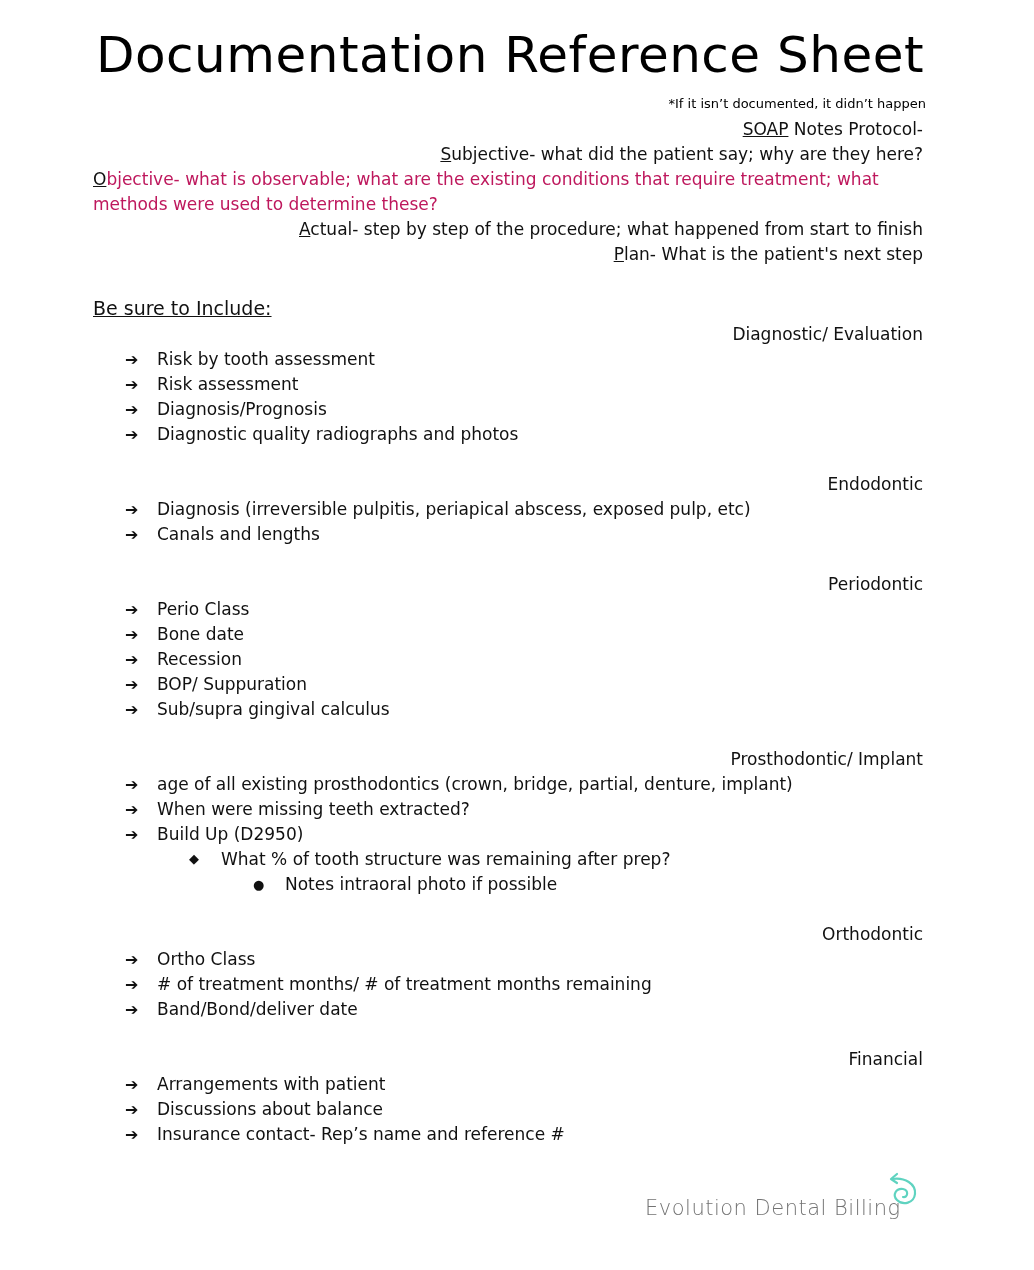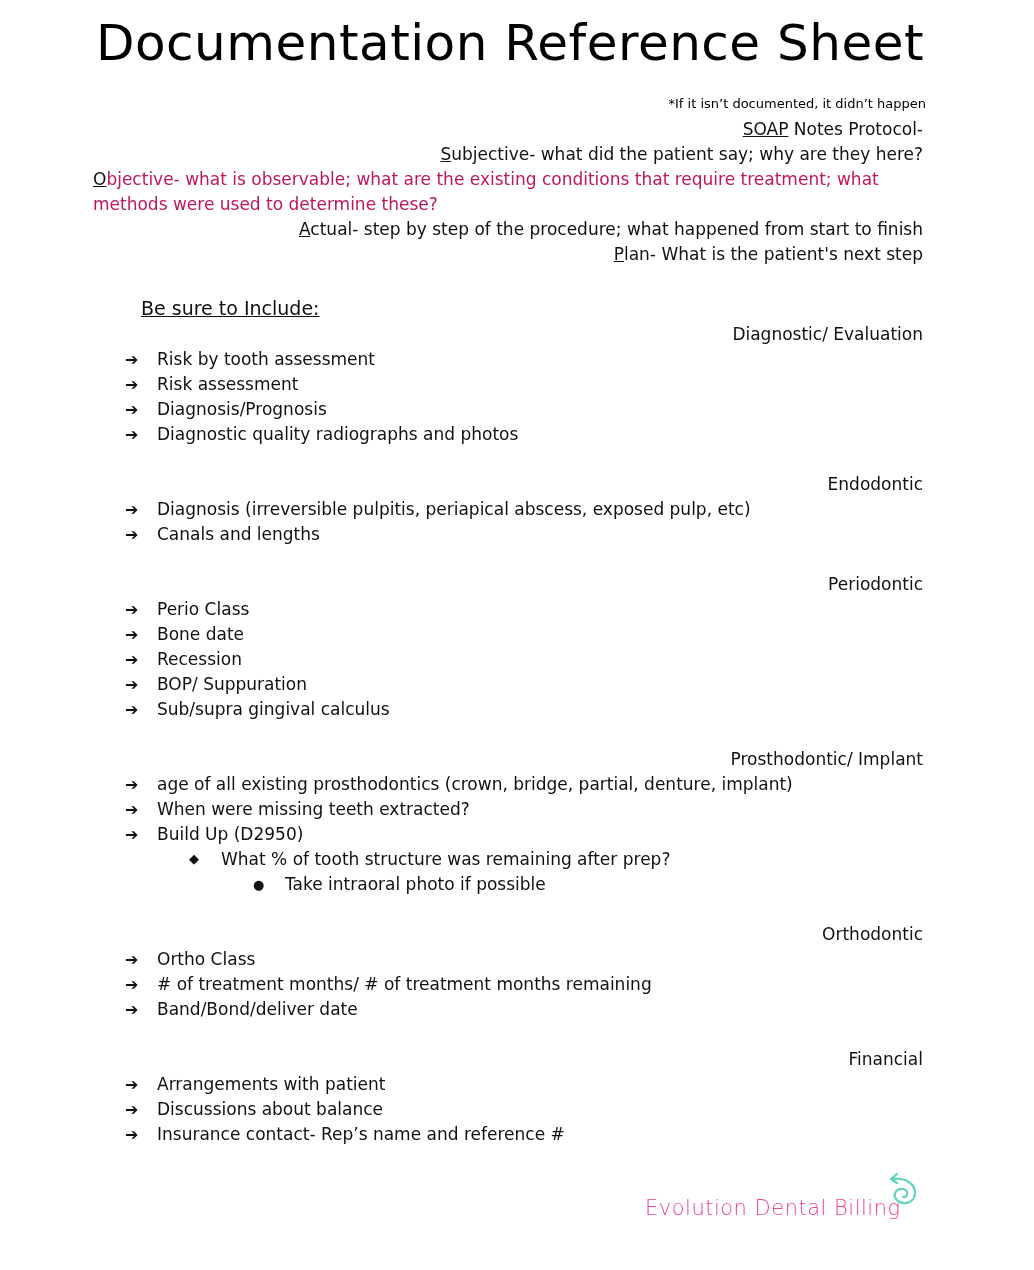--- a/index.html
+++ b/index.html
@@ -1,35 +1,35 @@
 <!DOCTYPE html>
 <html><head>
 <meta charset="utf-8">
 <style>
   html, body { margin: 0; padding: 0; background: #ffffff; }
   body { width: 1034px; height: 1270px; position: relative; overflow: hidden;
          font-family: "DejaVu Sans", "Liberation Sans", sans-serif; color: #111; }
-  .title { position: absolute; top: 12px; left: 0; width: 1020px; text-align: center;
+  .title { position: absolute; top: 24px; left: 0; width: 1020px; text-align: center;
            font-size: 50px; font-weight: 400; letter-spacing: 0.5px; line-height: 62px; color: #000; }
   .tagline { position: absolute; top: 96px; right: 108px; font-size: 13px; color: #000; }
   .content { position: absolute; top: 117px; left: 93px; width: 830px; font-size: 17px; line-height: 25px; }
   .line { white-space: nowrap; text-align: right; }
   .wrap { white-space: normal; }
   .u { text-decoration: underline; }
   .gray { color: #be185d; }
   .section-gap { height: 25px; }
-  .heading-underline { font-size: 19px; text-decoration: underline; line-height: 28px; margin-left: 48px; }
+  .heading-underline { font-size: 19px; text-decoration: underline; line-height: 28px; }
   .item { position: relative; padding-left: 64px; white-space: nowrap; }
   .item .bullet { position: absolute; left: 32px; top: 0; font-size: 16px; font-weight: bold; }
   .item2 { position: relative; padding-left: 128px; white-space: nowrap; }
   .item2 .bullet { position: absolute; left: 96px; top: -1px; font-size: 13px; }
   .item3 { position: relative; padding-left: 192px; white-space: nowrap; }
   .item3 .bullet { position: absolute; left: 160px; top: 0; font-size: 13px; }
   .logo { position: absolute; left: 645px; top: 1170px; width: 280px; height: 56px; }
-  .logo-text { position: absolute; left: 0; bottom: 6px; font-size: 21px; color: #ec4899; letter-spacing: 0.5px; font-weight: 300; }
+  .logo-text { position: absolute; left: 0; bottom: 6px; font-size: 21px; color: #737373; letter-spacing: 0.5px; font-weight: 300; }
   .logo-swirl { position: absolute; left: 238px; top: 0; width: 40px; height: 40px; }
 </style>
 </head>
 <body>
 
 <div class="title">Documentation Reference Sheet</div>
 <div class="tagline">*If it isn’t documented, it didn’t happen</div>
 
 <div class="content">
   <div class="line"><span class="u">SOAP</span><span> Notes Protocol-</span></div>
@@ -59,21 +59,21 @@
   <div class="item"><span class="bullet">➔</span><span>Recession</span></div>
   <div class="item"><span class="bullet">➔</span><span>BOP/ Suppuration</span></div>
   <div class="item"><span class="bullet">➔</span><span>Sub/supra gingival calculus</span></div>
   <div class="section-gap"></div>
 
   <div class="line">Prosthodontic/ Implant</div>
   <div class="item"><span class="bullet">➔</span><span>age of all existing prosthodontics (crown, bridge, partial, denture, implant)</span></div>
   <div class="item"><span class="bullet">➔</span><span>When were missing teeth extracted?</span></div>
   <div class="item"><span class="bullet">➔</span><span>Build Up (D2950)</span></div>
   <div class="item2"><span class="bullet">◆</span><span>What % of tooth structure was remaining after prep?</span></div>
-  <div class="item3"><span class="bullet">●</span><span>Take intraoral photo if possible</span></div>
+  <div class="item3"><span class="bullet">●</span><span>Notes intraoral photo if possible</span></div>
   <div class="section-gap"></div>
 
   <div class="line">Orthodontic</div>
   <div class="item"><span class="bullet">➔</span><span>Ortho Class</span></div>
   <div class="item"><span class="bullet">➔</span><span># of treatment months/ # of treatment months remaining</span></div>
   <div class="item"><span class="bullet">➔</span><span>Band/Bond/deliver date</span></div>
   <div class="section-gap"></div>
 
   <div class="line">Financial</div>
   <div class="item"><span class="bullet">➔</span><span>Arrangements with patient</span></div>

